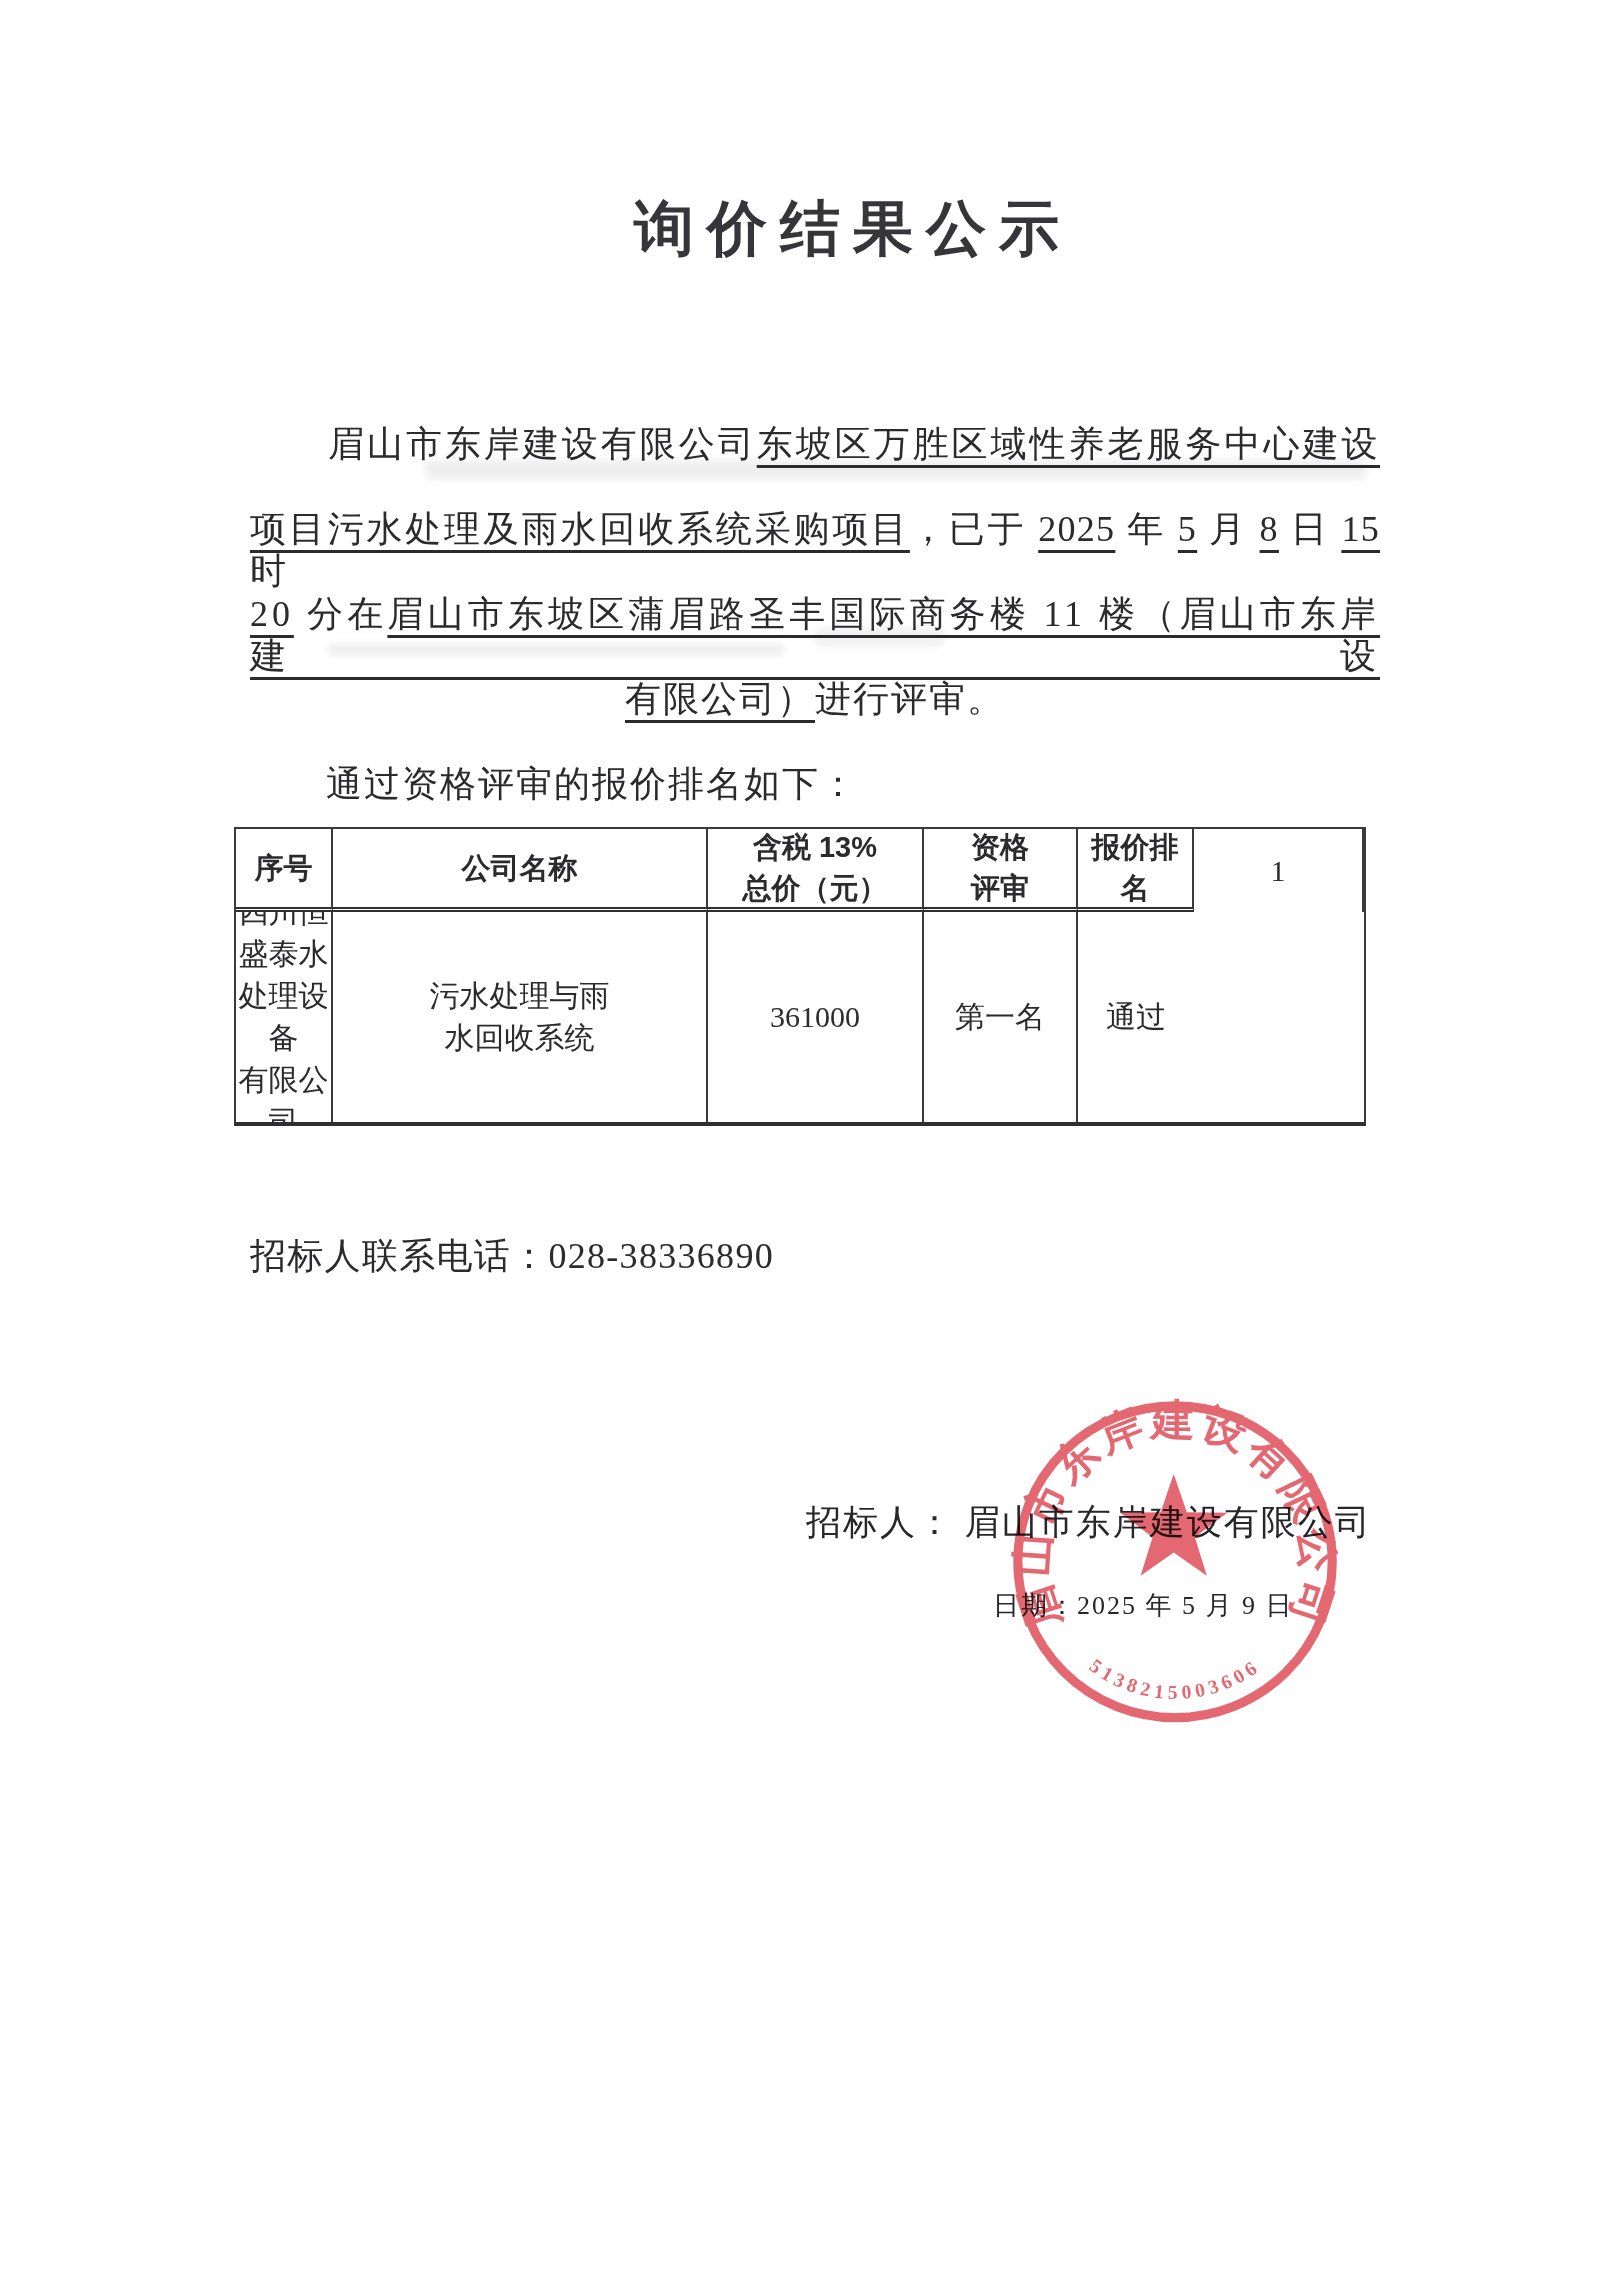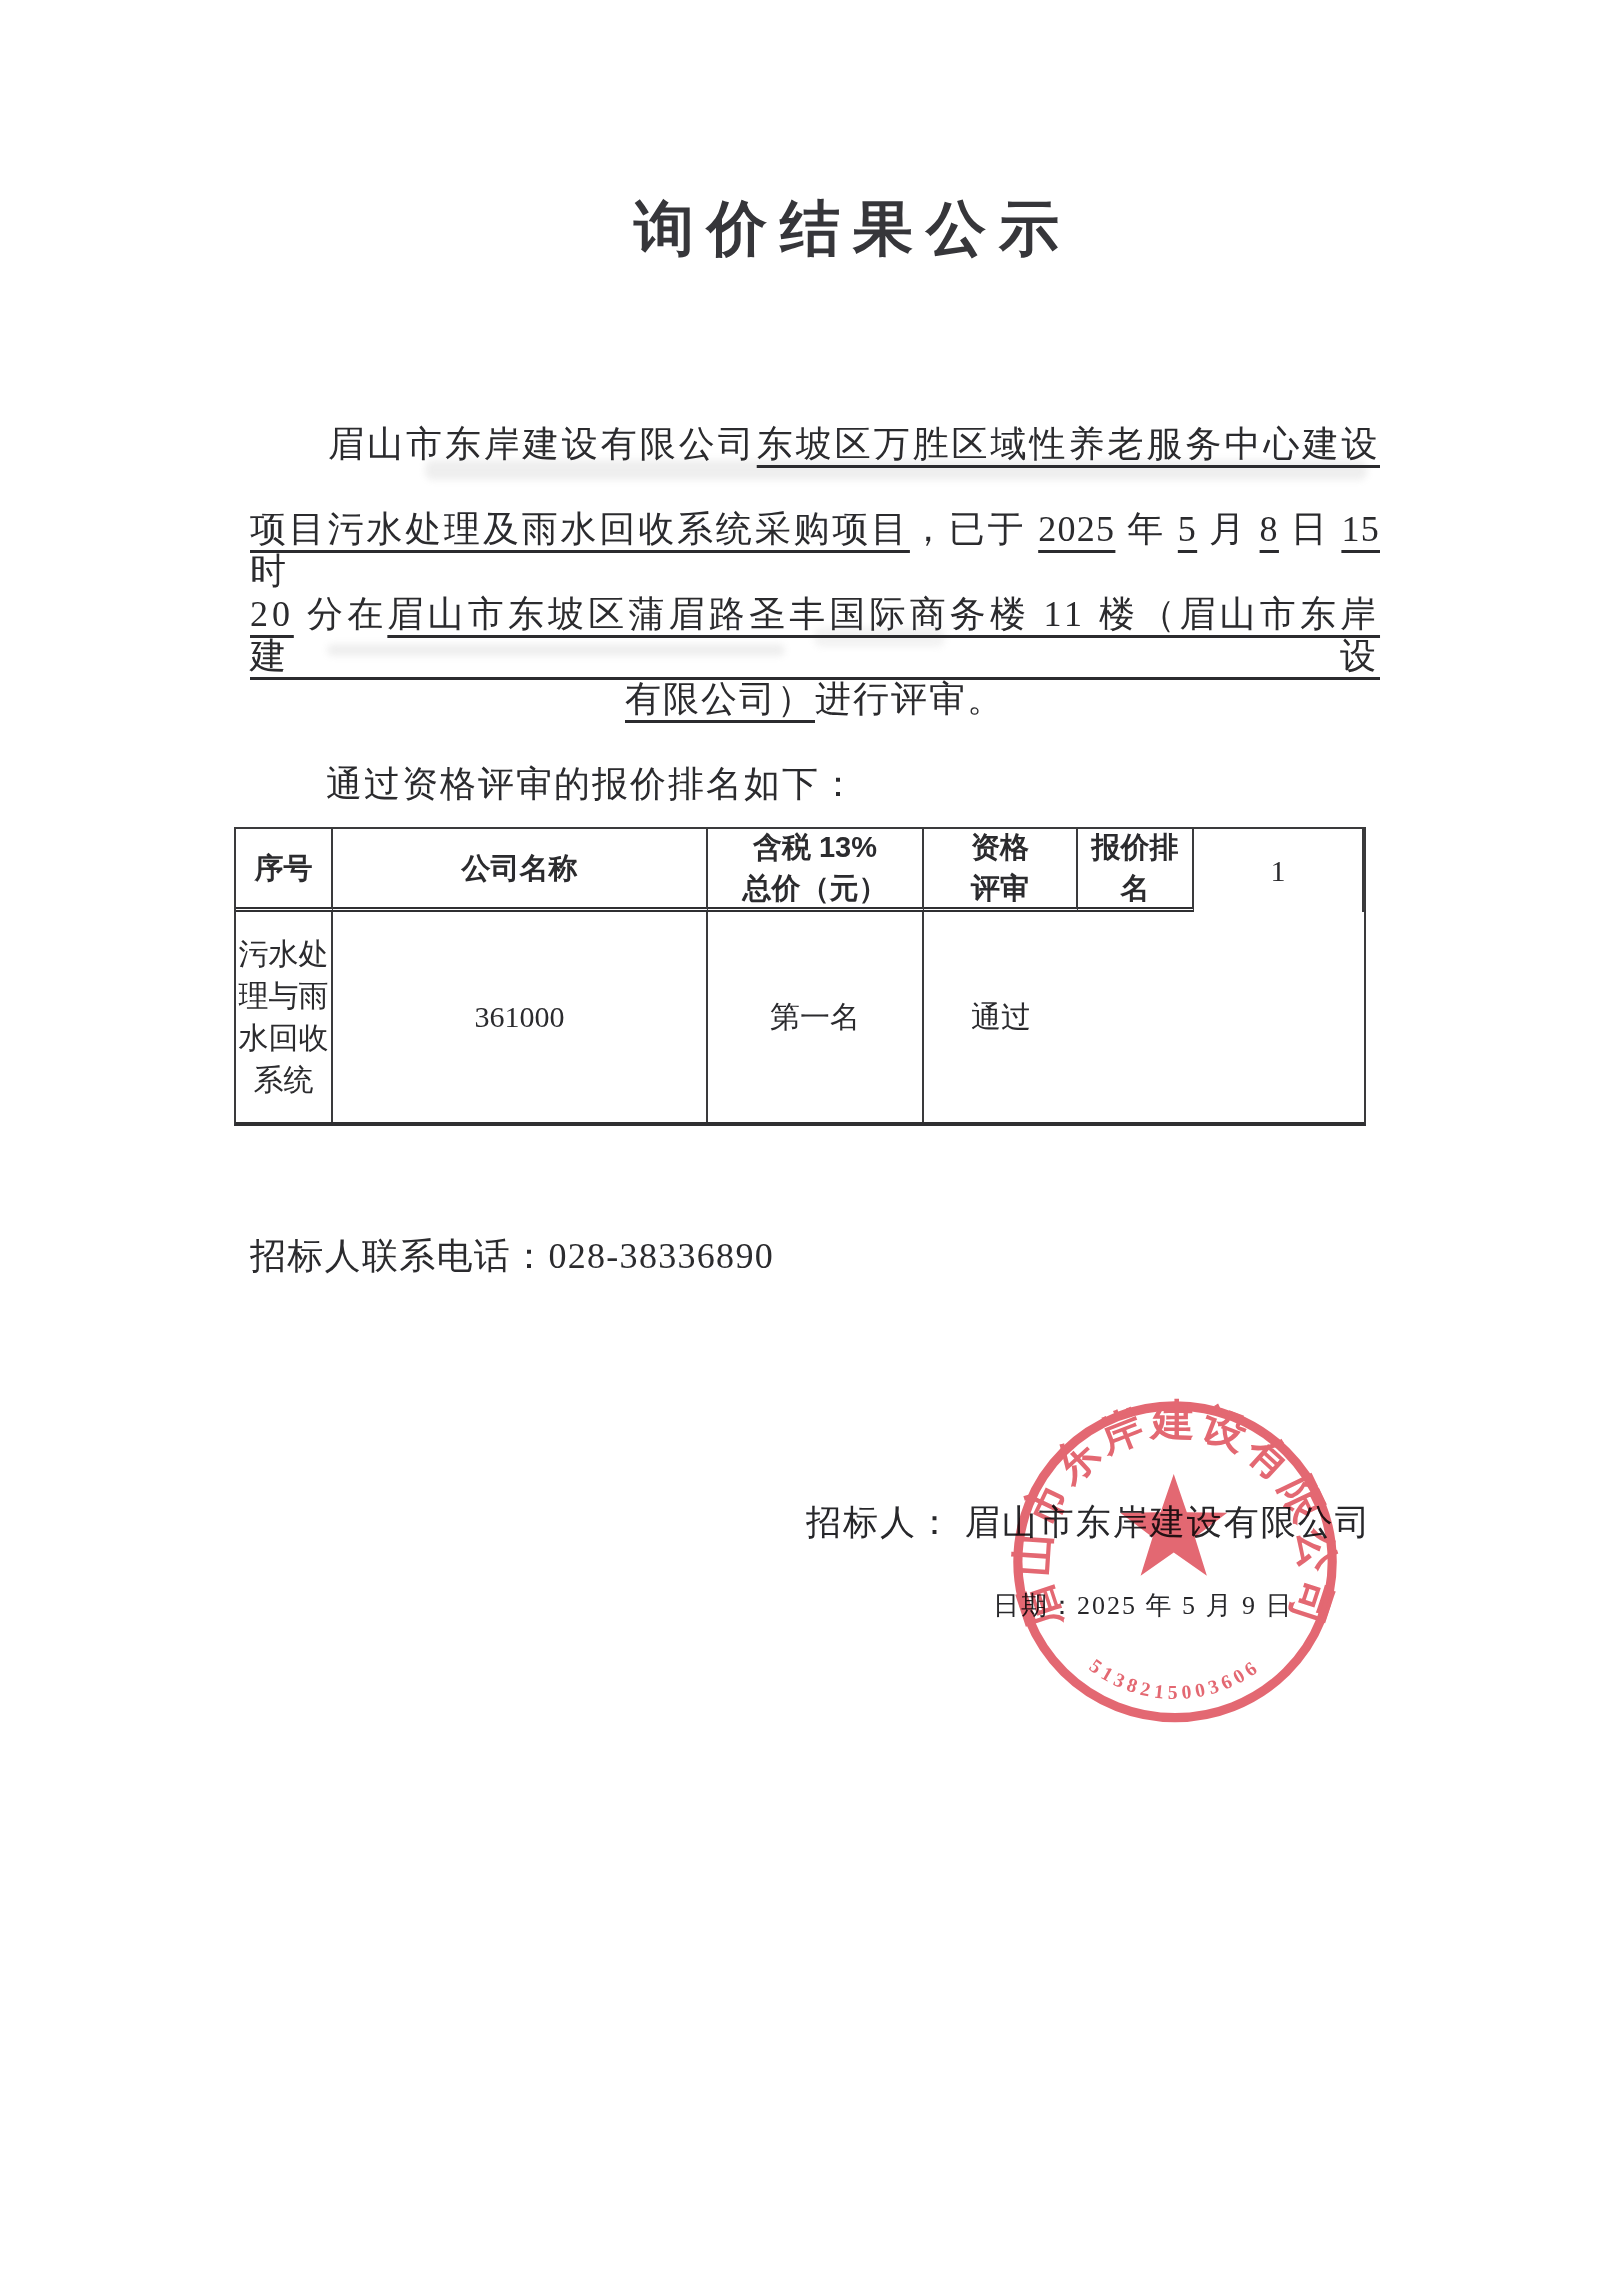--- a/index.html
+++ b/index.html
@@ -130,20 +130,22 @@
   <div class="quote-table">
     <div class="th">序号</div>
     <div class="th">公司名称</div>
     <div class="th">含税 13%
 总价（元）</div>
     <div class="th">资格
 评审</div>
     <div class="th">报价排名</div>
 
     <div class="td">1</div>
+    <div class="td">四川恒盛泰水处理设备
+有限公司</div>
     <div class="td">污水处理与雨
 水回收系统</div>
     <div class="td">361000</div>
     <div class="td">第一名</div>
     <div class="td">通过</div>
   </div>
 
   <div class="phone-line">招标人联系电话：028-38336890</div>
 
   <div class="sig-tenderer">招标人： 眉山市东岸建设有限公司</div>

